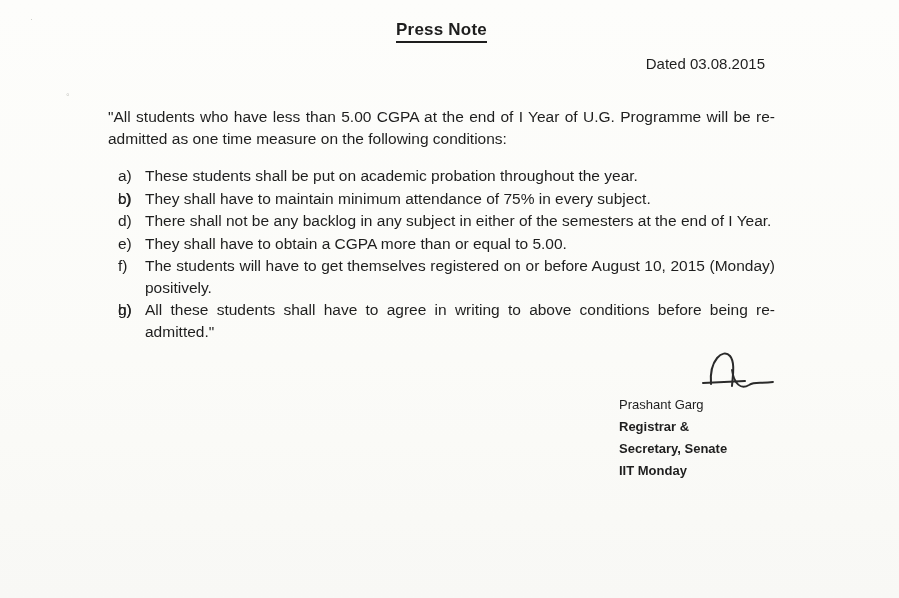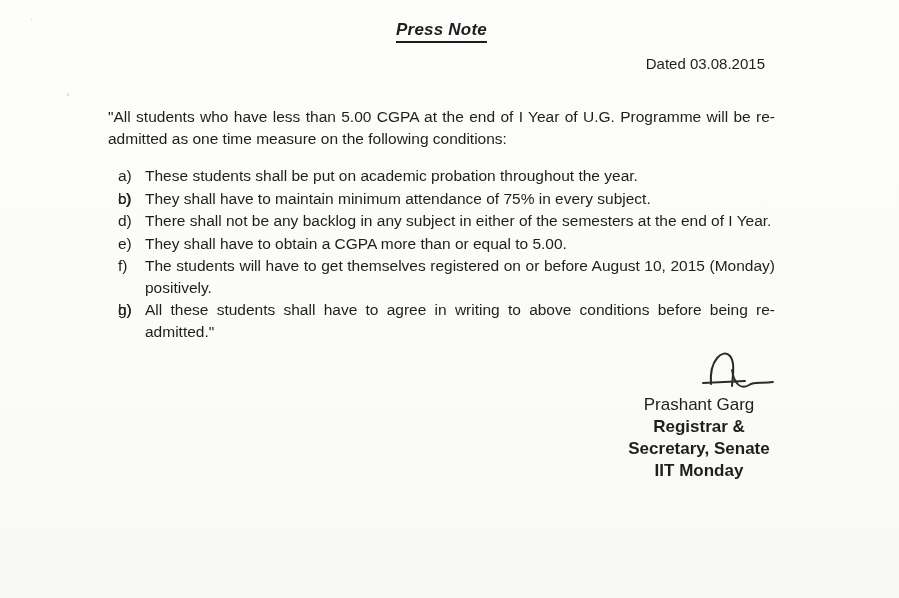--- a/index.html
+++ b/index.html
@@ -27,21 +27,20 @@
     text-align: center;
     margin-top: 2px;
   }
   .title {
     display: inline-block;
     font-size: 17px;
     font-weight: bold;
     letter-spacing: 0.2px;
     border-bottom: 2px solid #1e1e1e;
     padding-bottom: 1px;
-    font-style: italic;
   }
 
   .date-row {
     text-align: right;
     font-size: 15px;
     margin-top: 12px;
     padding-right: 10px;
   }
 
   .intro {
@@ -66,22 +65,21 @@
     position: absolute;
     left: 10px;
     top: 0;
   }
 
   .signature-block {
     width: 160px;
     margin-left: auto;
     margin-right: -4px;
     margin-top: 4px;
-    text-align: center;
-    font-size: 17px;
+    font-size: 13px;
     line-height: 22px;
   }
   .signature-mark {
     display: block;
     margin: 0 2px 2px auto;
   }
   .sig-name { font-weight: normal; }
   .sig-bold { font-weight: bold; }
 
   .scan-speck {

